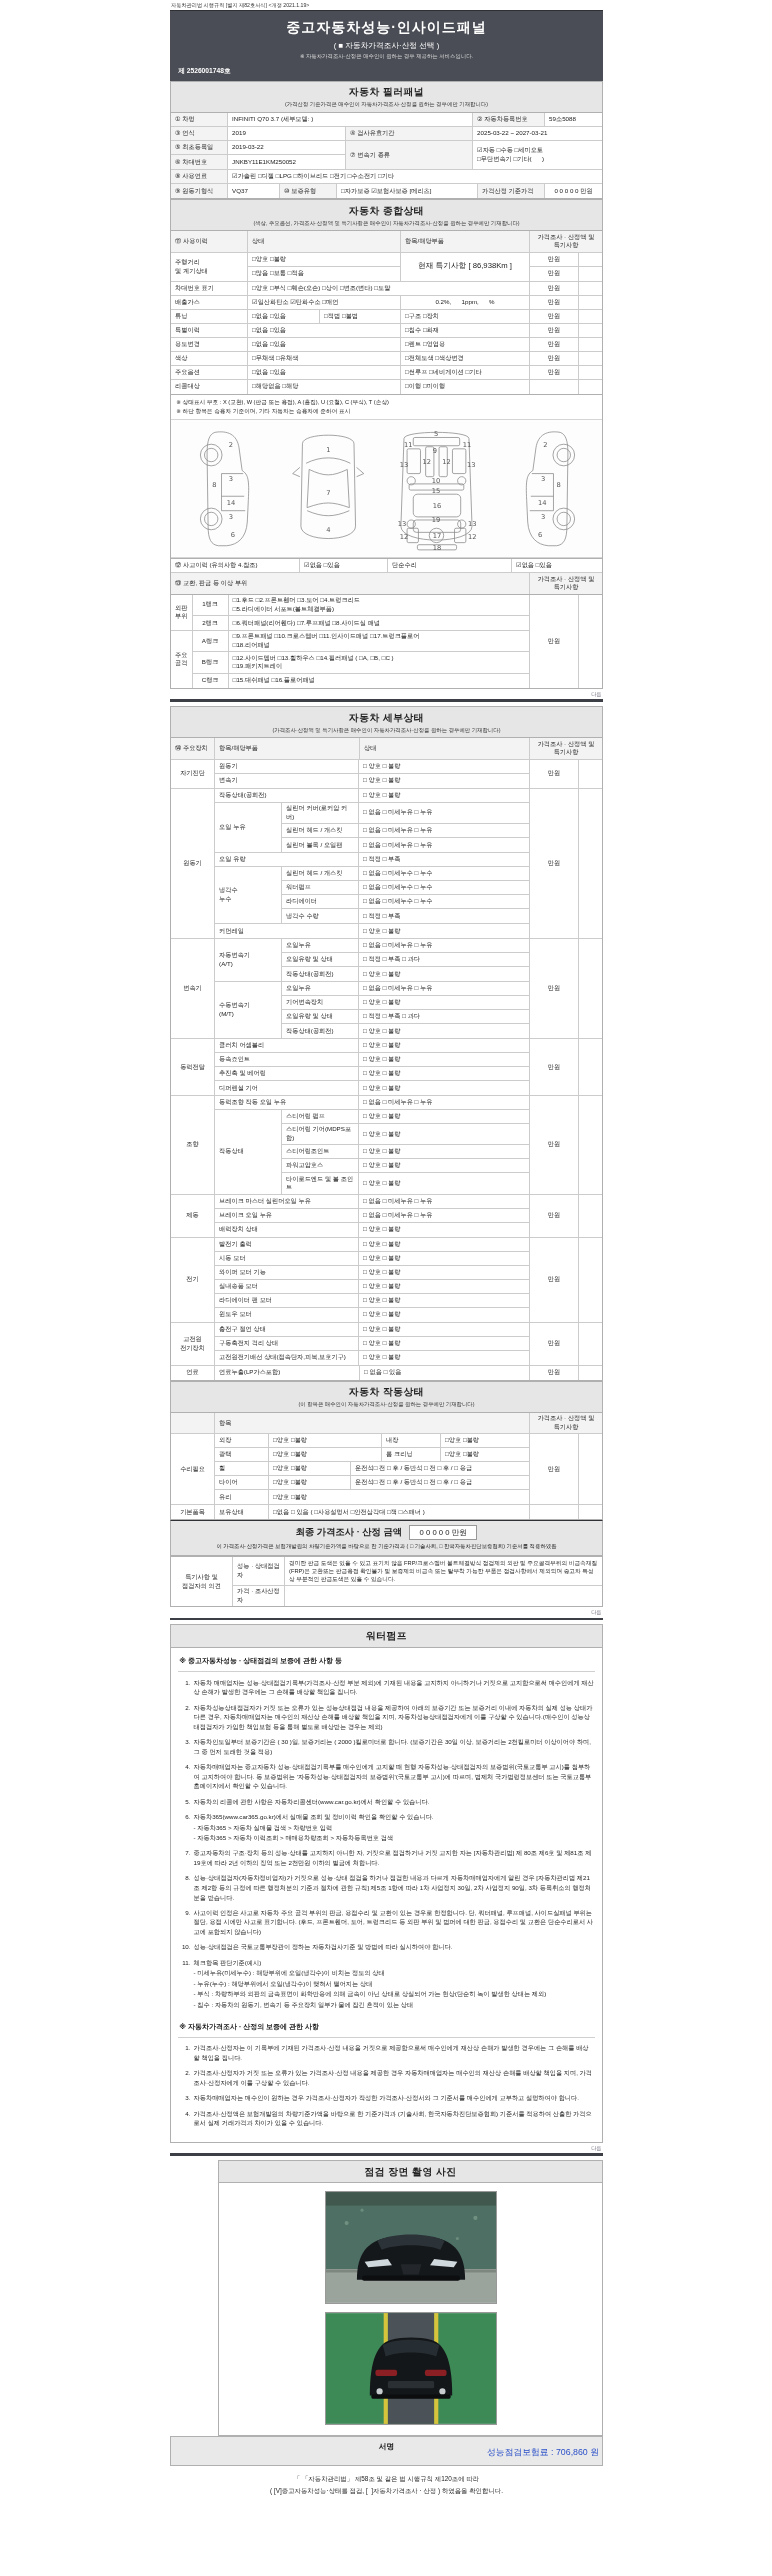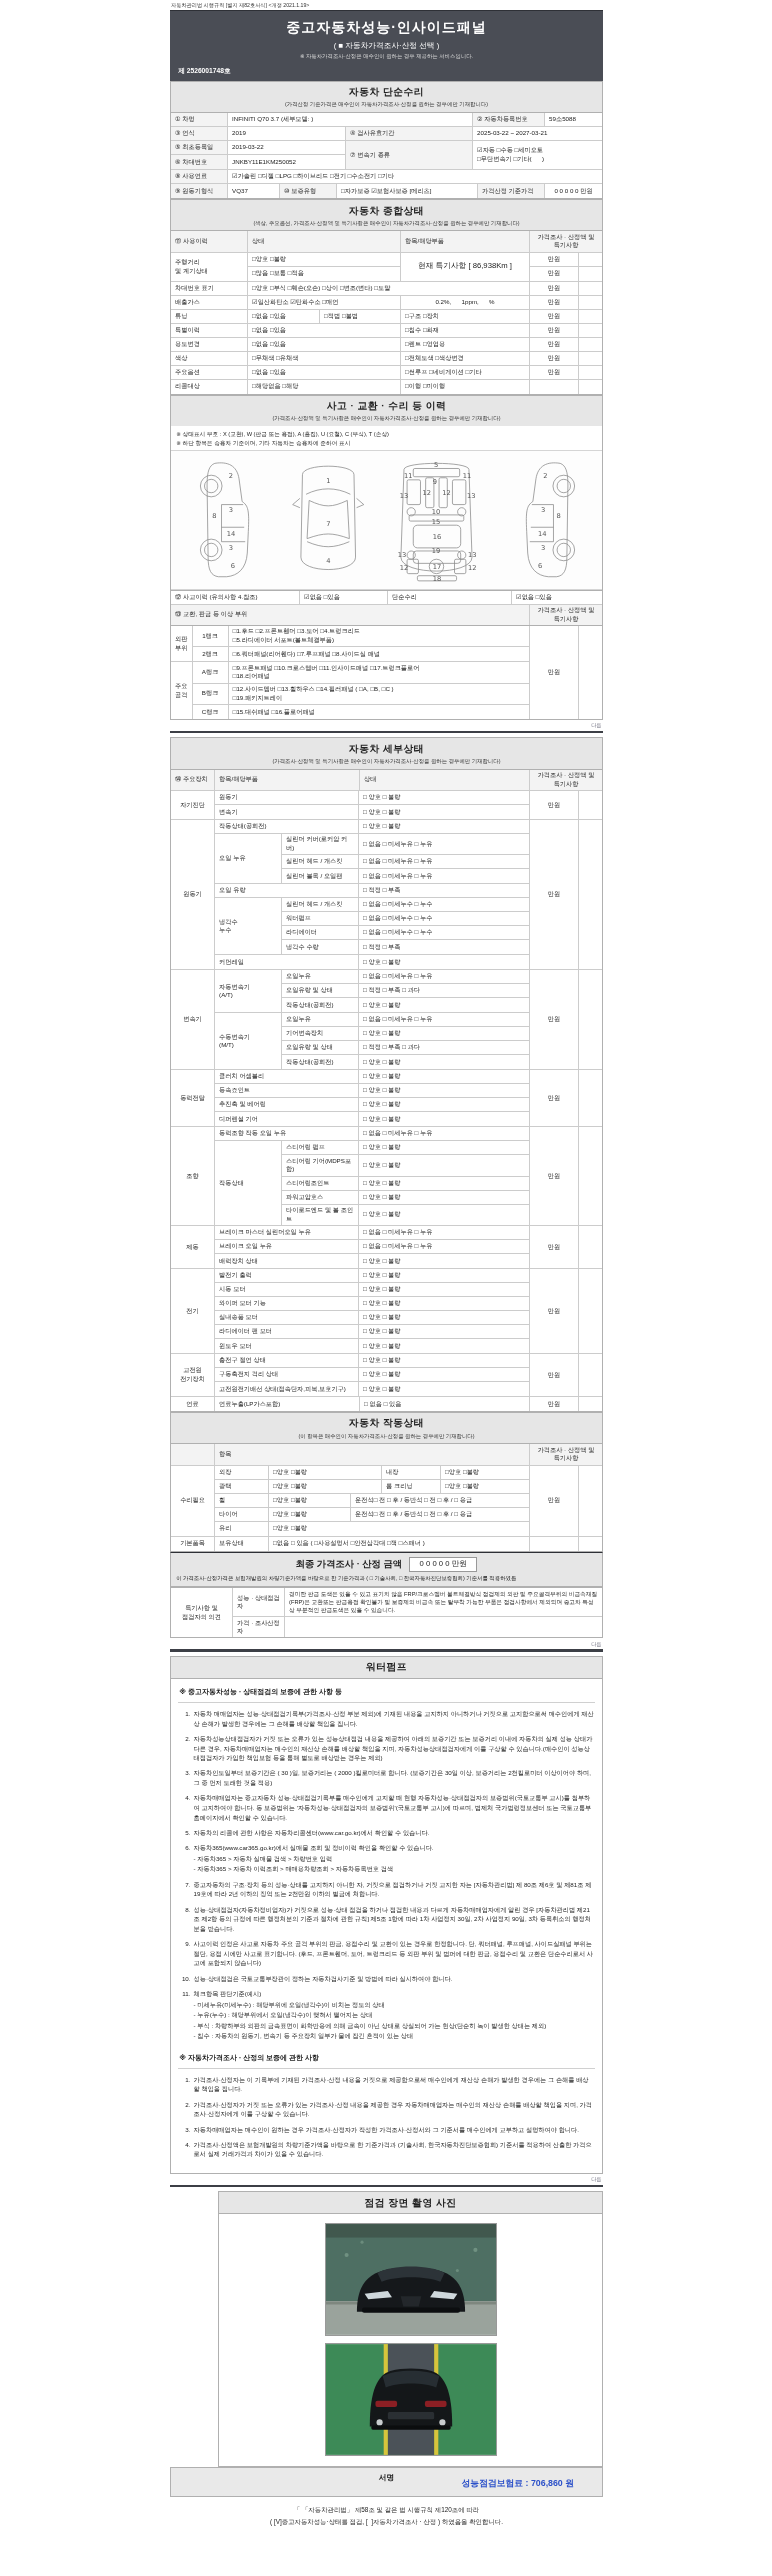--- a/index.html
+++ b/index.html
@@ -25,61 +25,61 @@
   .nest>.trow{flex:1 1 auto;}
   .lbl{background:#f3f3f3;}
   .ctr{justify-content:center;text-align:center;}
   .big{font-size:7.7px;}
   .sm{font-size:5.7px;line-height:1.45;}
   .next{text-align:right;font-size:5.2px;color:#667;padding:2.1px 1.5px 1px;}
   .sep{height:2.6px;background:#3c3f46;margin:0.5px 0 4.1px;}
   .accbody{border:0.5px solid #b0b0b0;border-top:0;}
   .accnotes{padding:3.6px 5.2px 2.6px;font-size:5.7px;line-height:1.6;border-bottom:0.5px solid #d5d5d5;}
   .diagwrap{padding:3.1px 0;border-bottom:0.5px solid #d5d5d5;background:#fdfdfd;}
-  .finalband{background:#e6e6e6;border:0.5px solid #b0b0b0;border-top:1.5px solid #2e3036;padding:4.1px 5.2px 4.6px;}
+  .finalband{background:#e6e6e6;border:0.5px solid #b0b0b0;border-top:1.5px solid #2e3036;padding:4.1px 5.2px 4.6px;text-align:center;}
   .finalrow{display:flex;justify-content:center;align-items:center;gap:7.2px;}
   .final-l{font-size:9.3px;font-weight:bold;}
   .amtbox{background:#fff;border:0.5px solid #999;padding:1.5px 9.3px;font-size:7.7px;}
   .finalnote{font-size:5.4px;margin-top:3.1px;color:#222;}
   .notice{border:0.5px solid #b0b0b0;}
   .notice-inner{padding:2.1px 7.2px 8.2px;}
   .npart{font-size:7px;font-weight:bold;padding:6.2px 1px 5.2px;border-bottom:0.5px solid #d0d0d0;margin-bottom:5.2px;}
   .nitem{display:flex;gap:3.1px;font-size:6.2px;line-height:1.55;margin:5.7px 1px;}
   .nnum{flex:0 0 11.3px;text-align:right;}
   .ntext{flex:1;}
   .nsub{margin-top:1px;}
   .nbox{border:0.5px solid #888;margin:8.2px 2.1px 3.1px;}
   .nbox-t{text-align:center;font-size:7.2px;font-weight:bold;padding:3.6px;border-bottom:0.5px solid #bbb;background:#f4f4f4;}
   .nbox-x{font-size:6px;line-height:1.6;padding:5.2px 7.2px;}
   .photosec{border:0.5px solid #b0b0b0;margin-left:48px;}
   .photos{display:flex;flex-direction:column;align-items:center;gap:7.2px;padding:8.2px 0 10.3px;}
   .photo{border:0.5px solid #999;}
   .sigband{background:#e9e9e9;border:0.5px solid #b0b0b0;padding:5.2px 9.3px 6.2px;position:relative;min-height:30px;box-sizing:border-box;}
   .sig-t{text-align:center;font-size:7.7px;font-weight:bold;}
-  .fee{position:absolute;right:28px;bottom:6.2px;font-size:8.8px;font-weight:bold;color:#2b50c9;}
+  .fee{position:absolute;right:3px;bottom:6.2px;font-size:8.8px;font-weight:normal;color:#2b50c9;}
   .footer{padding:7.2px 0 9.3px;text-align:center;font-size:6.4px;line-height:1.8;}
   svg text{font-family:"DejaVu Sans",sans-serif;}
 </style>
 </head>
 <body>
 
 <div class="page">
   <div class="doc">
 
     <div class="meta">자동차관리법 시행규칙 [별지 제82호서식] &lt;개정 2021.1.19&gt;</div>
 
     <div class="titlebar">
       <div class="t1">중고자동차성능·인사이드패널</div>
       <div class="t2">( ■ 자동차가격조사·산정 선택 )</div>
       <div class="t3">※ 자동차가격조사·산정은 매수인이 원하는 경우 제공하는 서비스입니다.</div>
       <div class="docno">제 2526001748호</div>
     </div>
 
     <div class="band">
-      <div class="band-t">자동차 단순수리</div>
+      <div class="band-t">자동차 필러패널</div>
       <div class="band-s">(가격산정 기준가격은 매수인이 자동차가격조사·산정을 원하는 경우에만 기재합니다)</div>
     </div>
     <div class="ttable">
         <div class="trow">
           <div class="tcell lbl" style="flex: 0 0 57px; width: 57px;">① 차명</div>
           <div class="tcell" style="flex: 1 1 0px;">INFINITI Q70 3.7 (세부모델: )</div>
           <div class="tcell lbl" style="flex: 0 0 72px; width: 72px;">② 자동차등록번호</div>
           <div class="tcell" style="flex: 0 0 57px; width: 57px;">59소5088</div>
         </div>
         <div class="trow">
@@ -177,24 +177,20 @@
         </div>
         <div class="trow">
           <div class="tcell" style="flex: 0 0 77px; width: 77px;">리콜대상</div>
           <div class="tcell" style="flex: 1 1 0px;">□해당없음  □해당</div>
           <div class="tcell" style="flex: 0 0 129px; width: 129px;">□이행  □미이행</div>
           <div class="tcell" style="flex: 0 0 49px; width: 49px;"></div>
           <div class="tcell" style="flex: 0 0 23px; width: 23px;"></div>
         </div>
       </div>
 
-    <div class="band">
-      <div class="band-t">사고 · 교환 · 수리 등 이력</div>
-      <div class="band-s">(가격조사·산정액 및 특기사항은 매수인이 자동차가격조사·산정을 원하는 경우에만 기재합니다)</div>
-    </div>
     <div class="accbody">
       <div class="accnotes">
         <div>※ 상태표시 부호 : X (교환), W (판금 또는 용접), A (흠집), U (요철), C (부식), T (손상)</div>
         <div>※ 하단 항목은 승용차 기준이며, 기타 자동차는 승용차에 준하여 표시</div>
       </div>
       <div class="diagwrap">
         <svg viewBox="0 0 840 250" width="433" height="129">
           <g fill="none" stroke="#8a8a8a" stroke-width="1.5">
 
             <path d="M85,18 C110,14 128,22 132,48 L138,92 C150,100 152,110 150,150 L148,192 C146,222 130,236 108,238 L92,238 C78,236 72,226 72,200 L70,60 C70,34 74,22 85,18 Z"></path>

